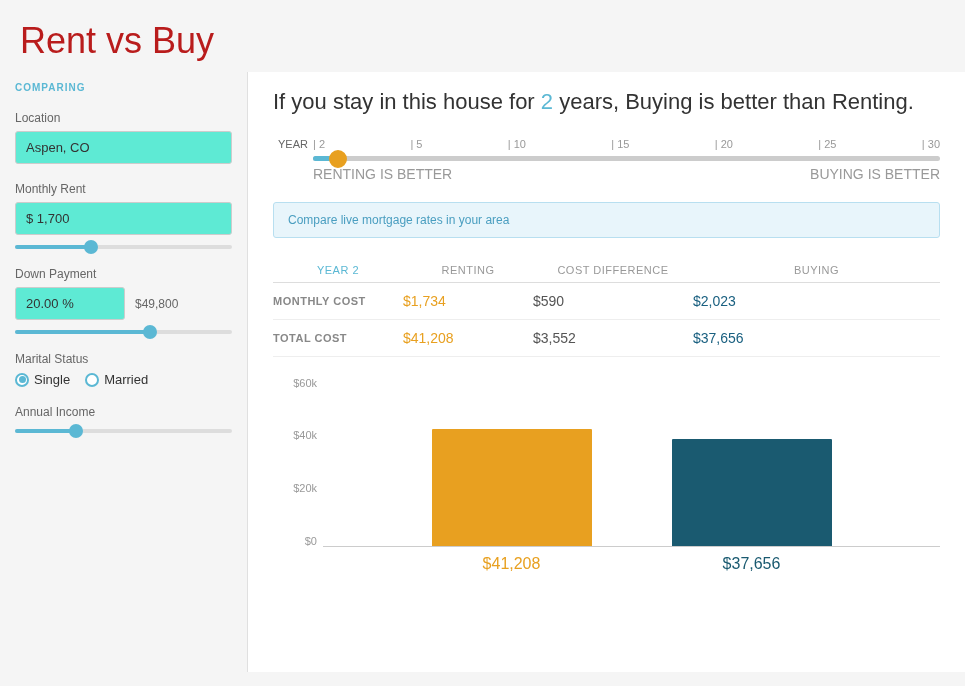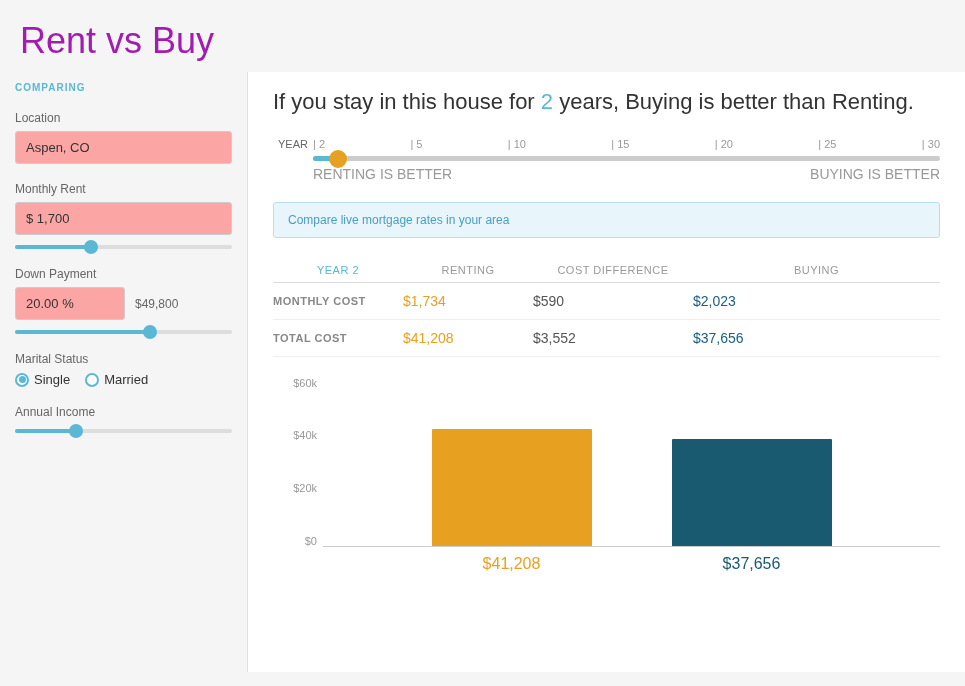--- a/index.html
+++ b/index.html
@@ -11,21 +11,21 @@
     }
     .container {
       display: flex;
       flex-direction: column;
       max-width: 965px;
       background: #f5f5f5;
     }
     .page-title {
       font-size: 36px;
       font-weight: 300;
-      color: #a21caf;
+      color: #b91c1c;
       padding: 20px 20px 10px 20px;
     }
     .main-layout {
       display: flex;
       flex-direction: row;
       min-height: 600px;
     }
     
     .sidebar {
       width: 248px;
@@ -51,21 +51,21 @@
       margin-bottom: 6px;
       display: block;
     }
     .field-input {
       width: 100%;
       padding: 8px 10px;
       border: 1px solid #ccc;
       border-radius: 3px;
       font-size: 13px;
       color: #333;
-      background: #fca5a5;
+      background: #5eead4;
       outline: none;
     }
     .slider-track {
       width: 100%;
       height: 4px;
       background: #ddd;
       border-radius: 2px;
       margin-top: 10px;
       position: relative;
     }

